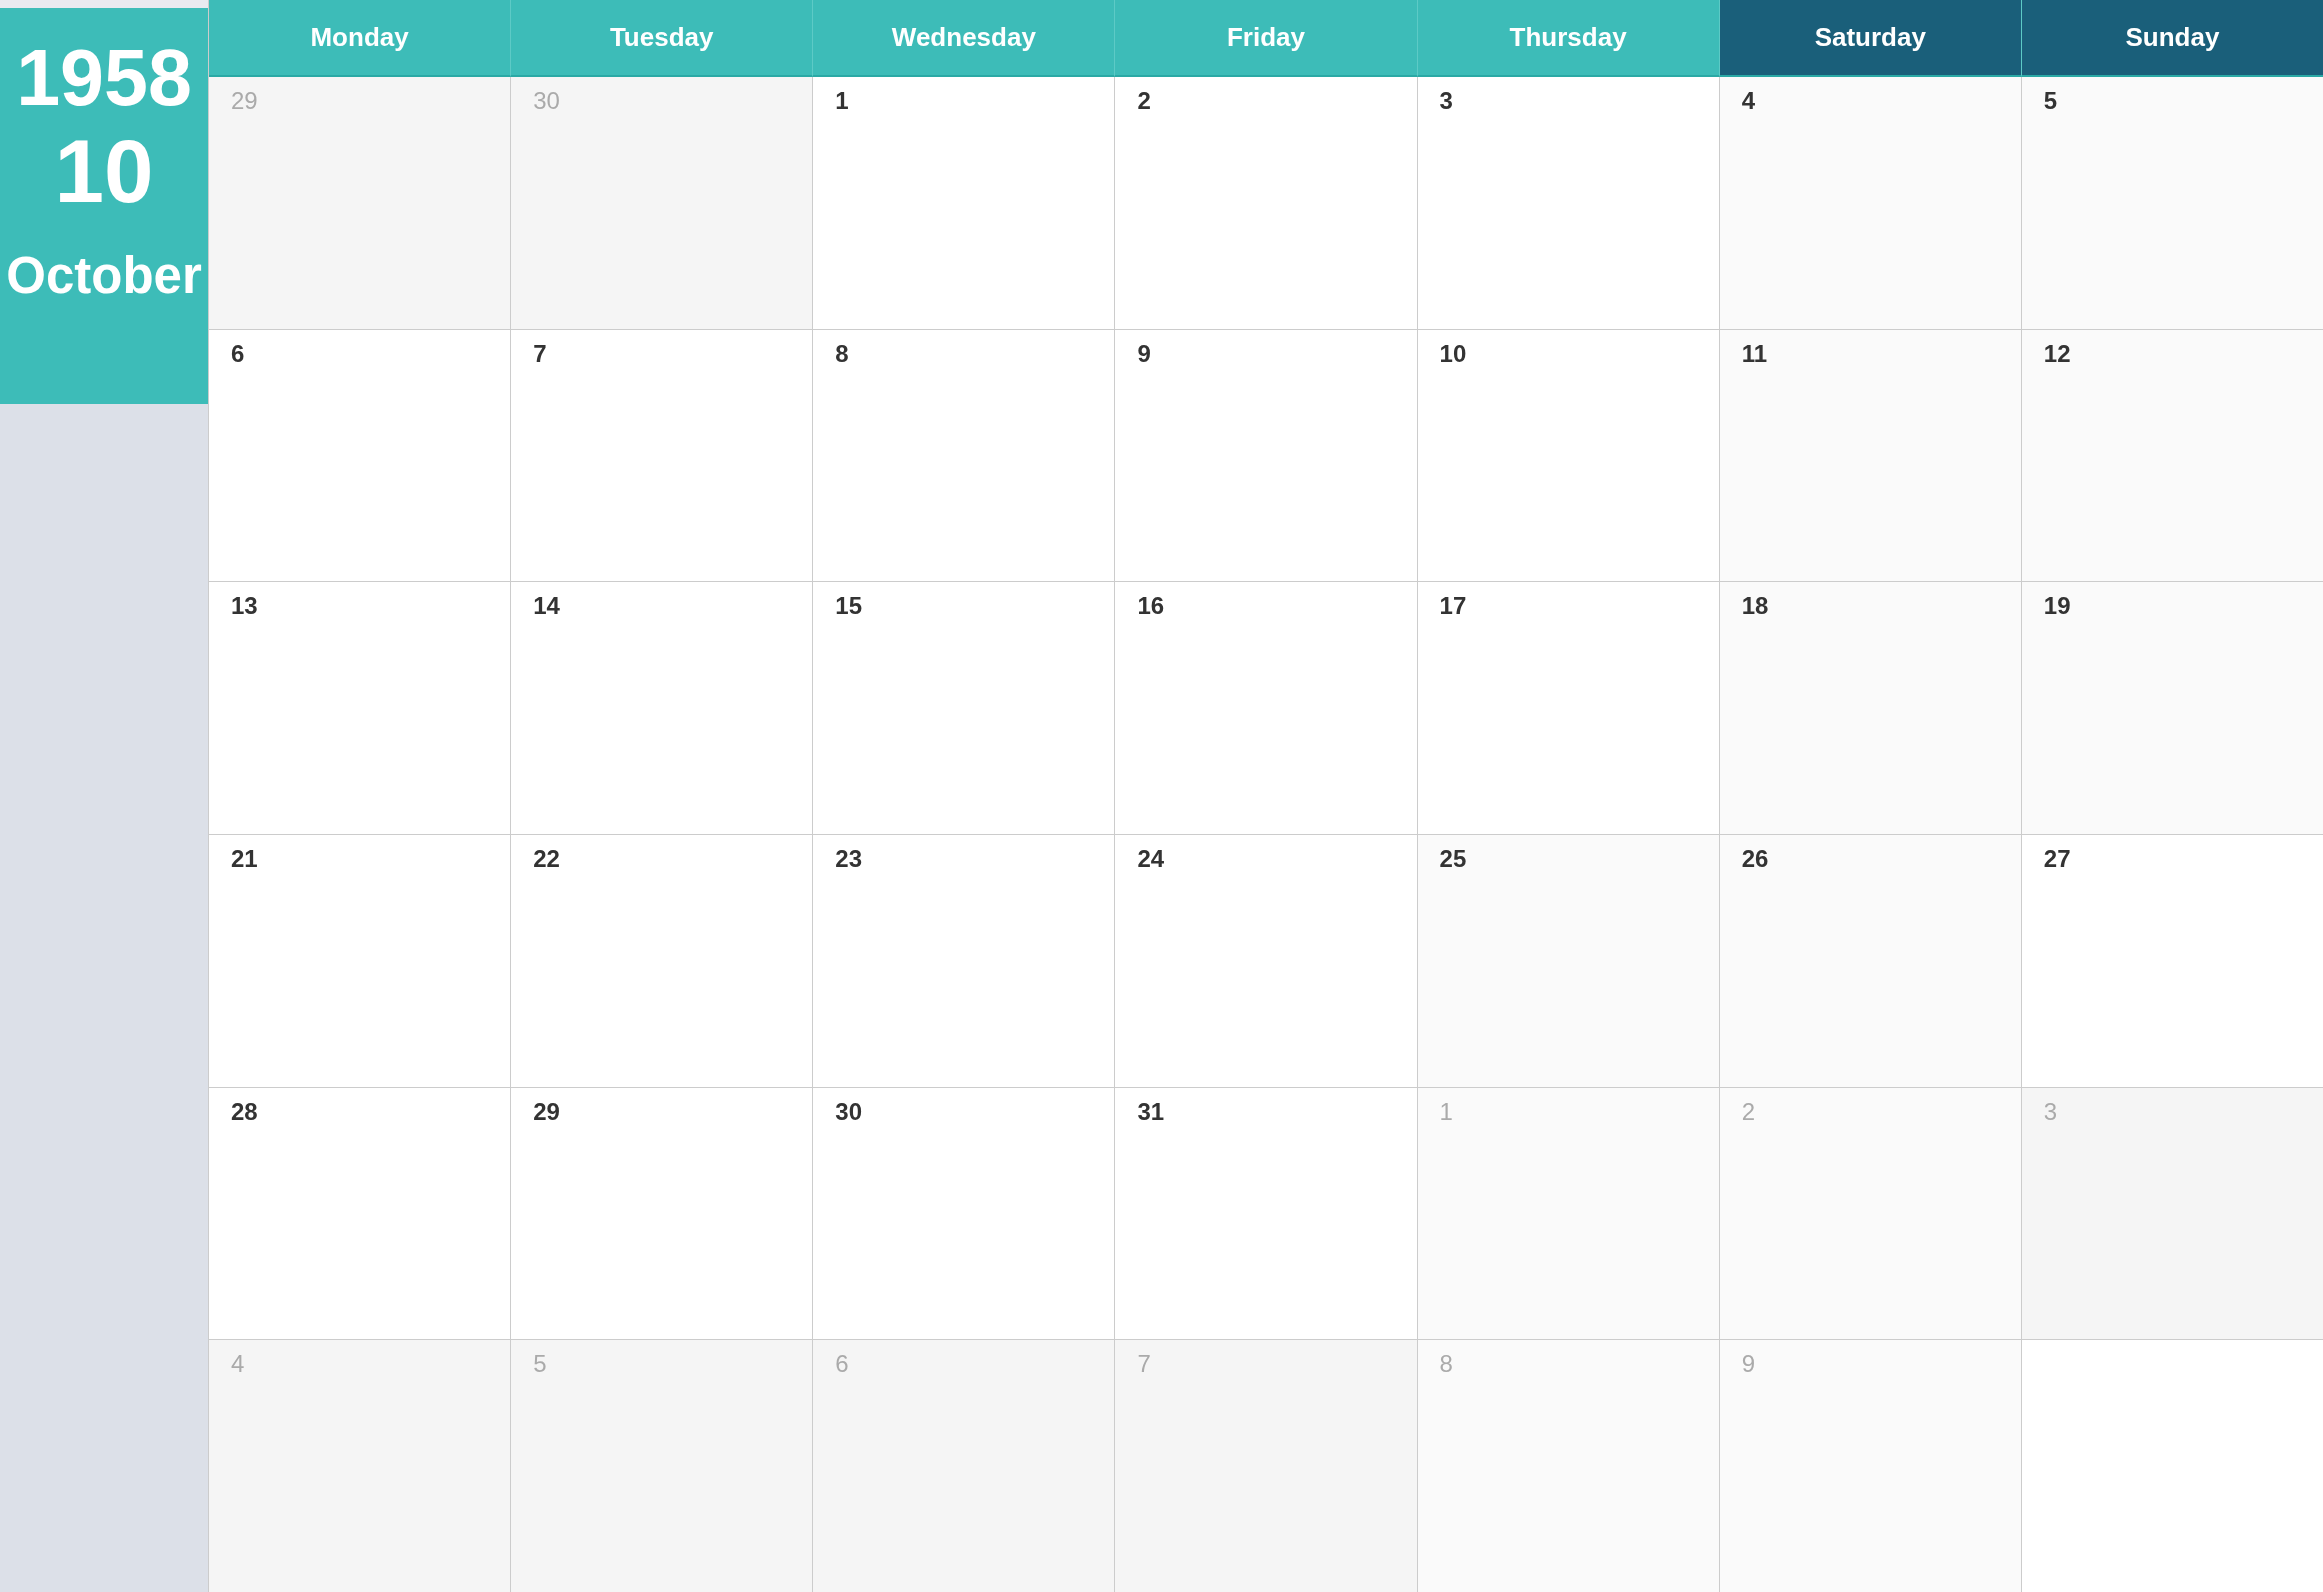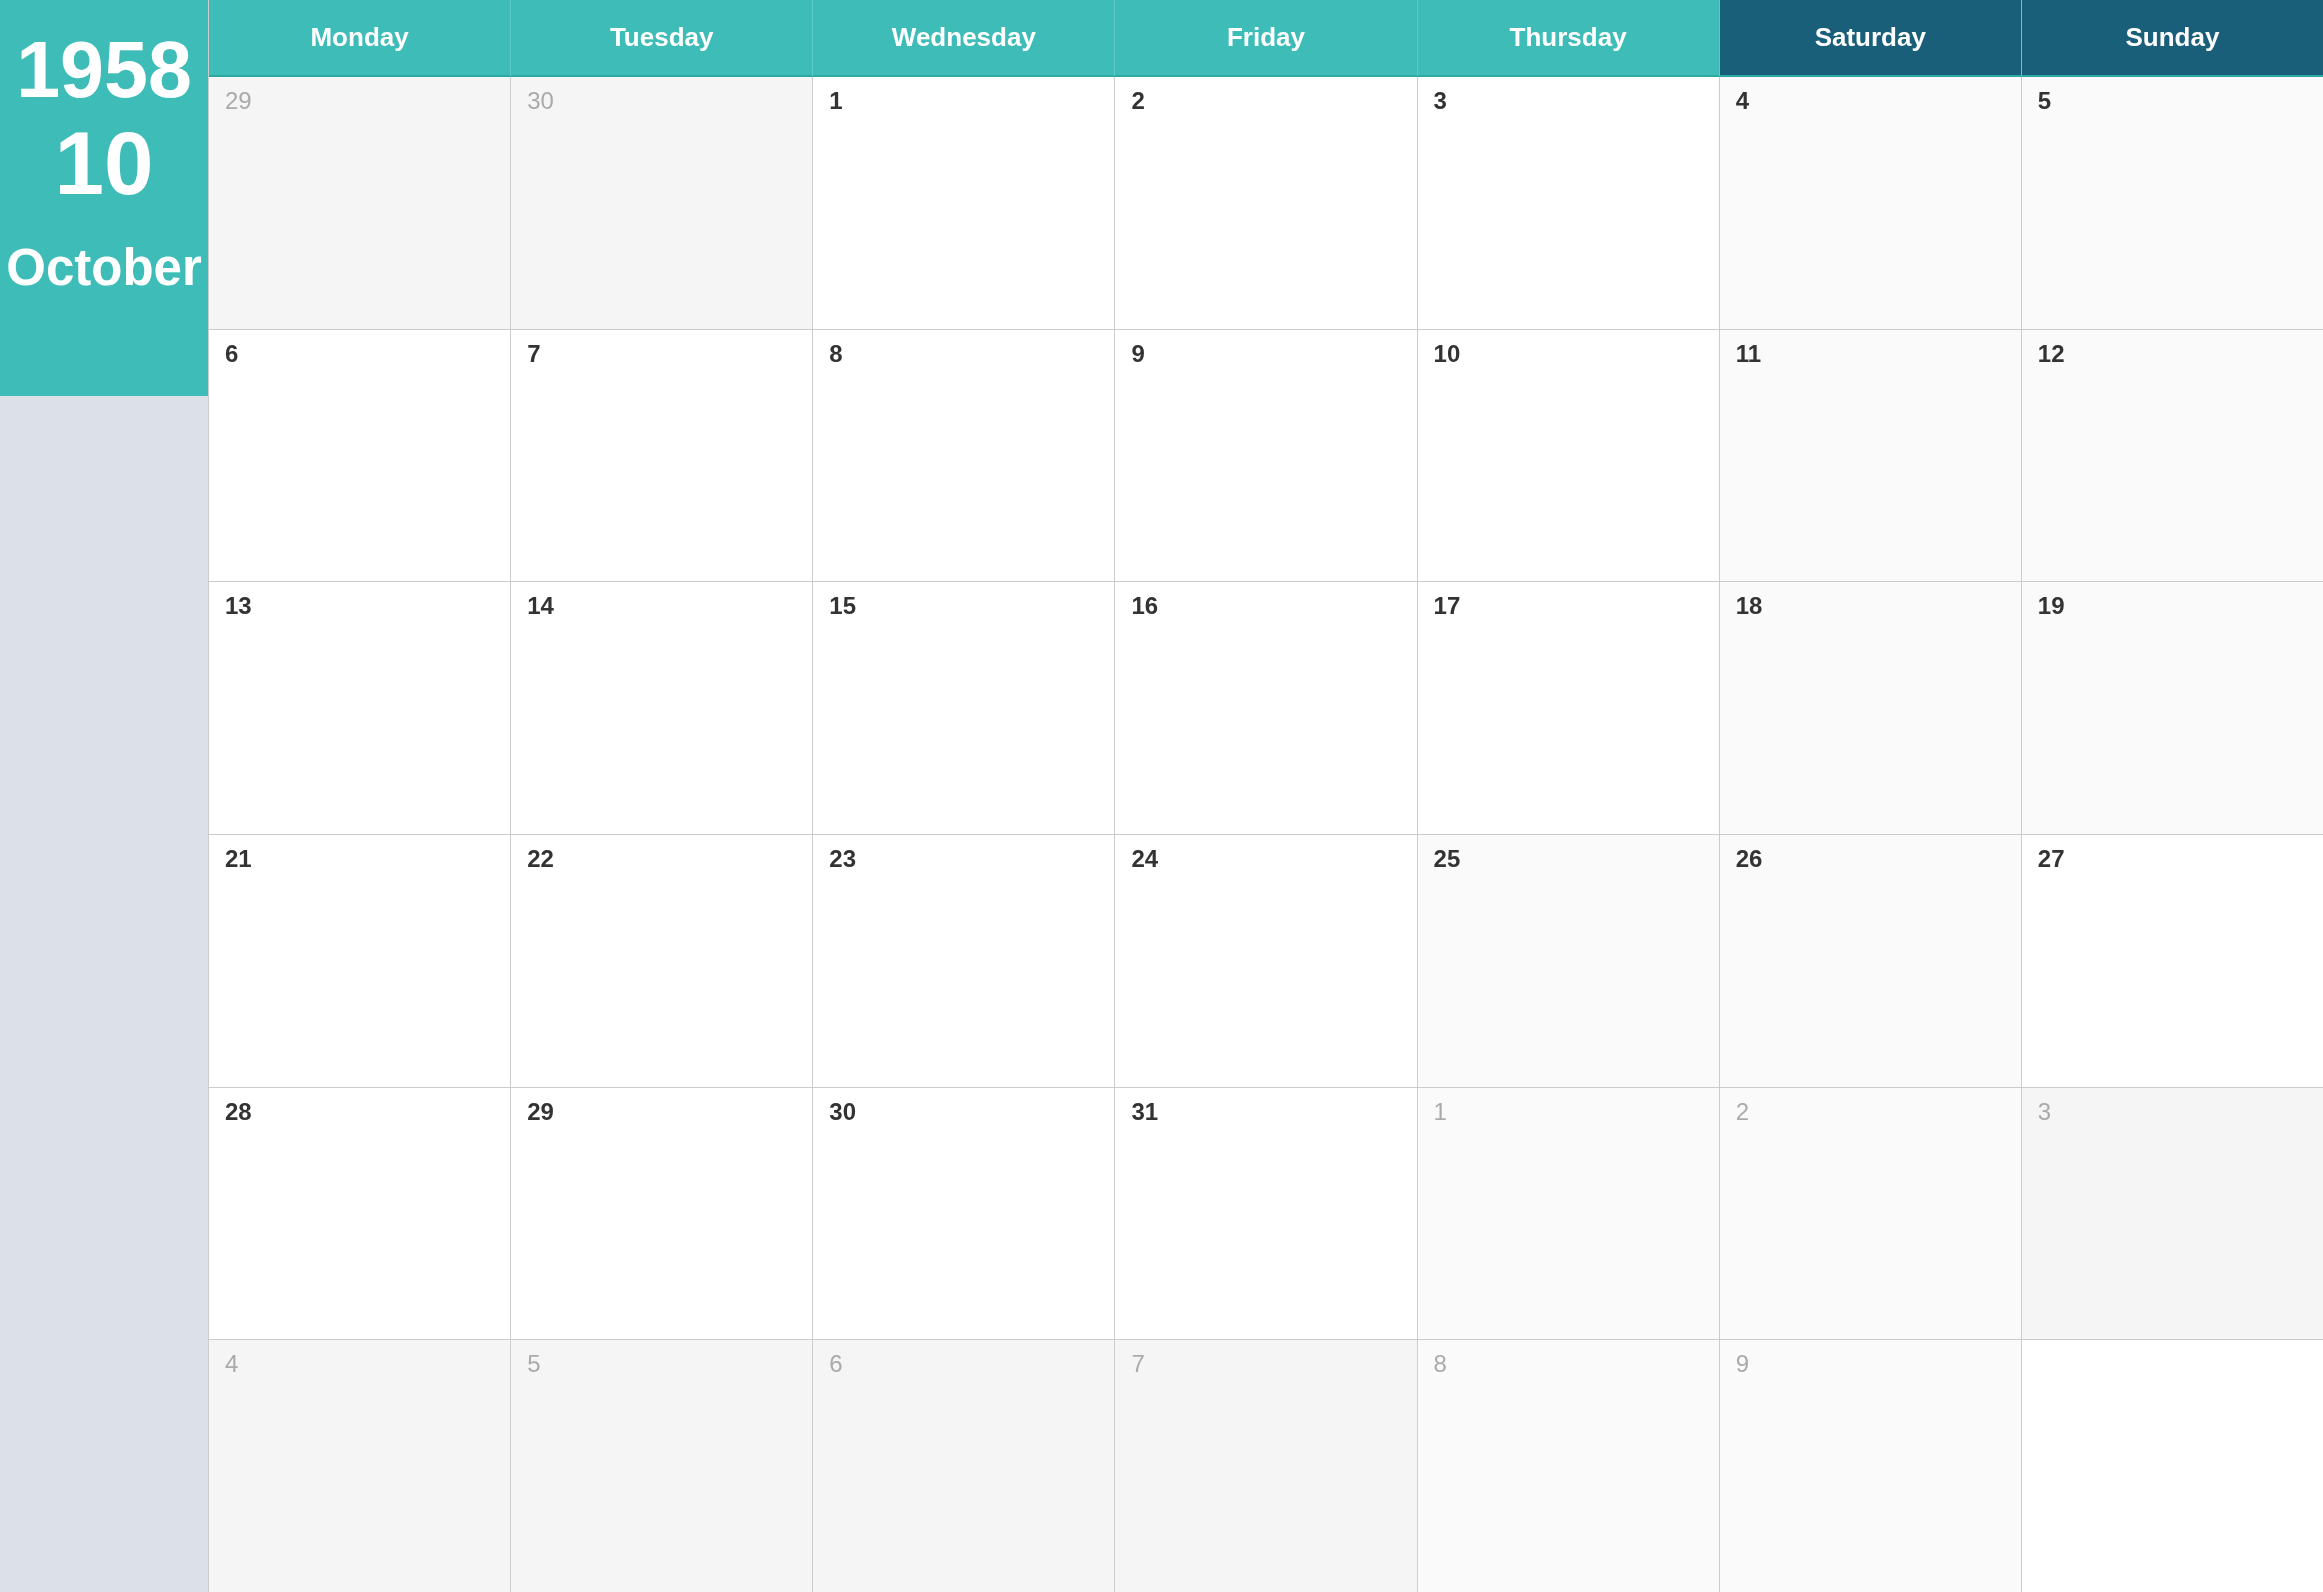--- a/index.html
+++ b/index.html
@@ -23,20 +23,21 @@
     }
 
     .sidebar {
       width: 208px;
       background: linear-gradient(to bottom, #3dbcb8 0%, #3dbcb8 396px, #dce0e8 396px, #dce0e8 100%);
       display: flex;
       flex-direction: column;
       align-items: center;
       padding-top: 30px;
       flex-shrink: 0;
+      margin-top: 8px;
     }
 
     .sidebar-year {
       color: white;
       font-size: 79px;
       font-weight: bold;
       line-height: 1;
       margin-bottom: 10px;
     }
 
@@ -83,21 +84,21 @@
     }
 
     .day-header.sat-sun {
       background: #1a5f7a;
     }
 
     .day-cell {
       background: white;
       border-right: 1px solid #ccc;
       border-bottom: 1px solid #ccc;
-      padding: 10px 16px;
+      padding: 10px 22px;
       min-height: 139px;
       vertical-align: top;
     }
 
     .day-cell.other-month {
       background: #f5f5f5;
     }
 
     .day-number {
       font-size: 24px;

